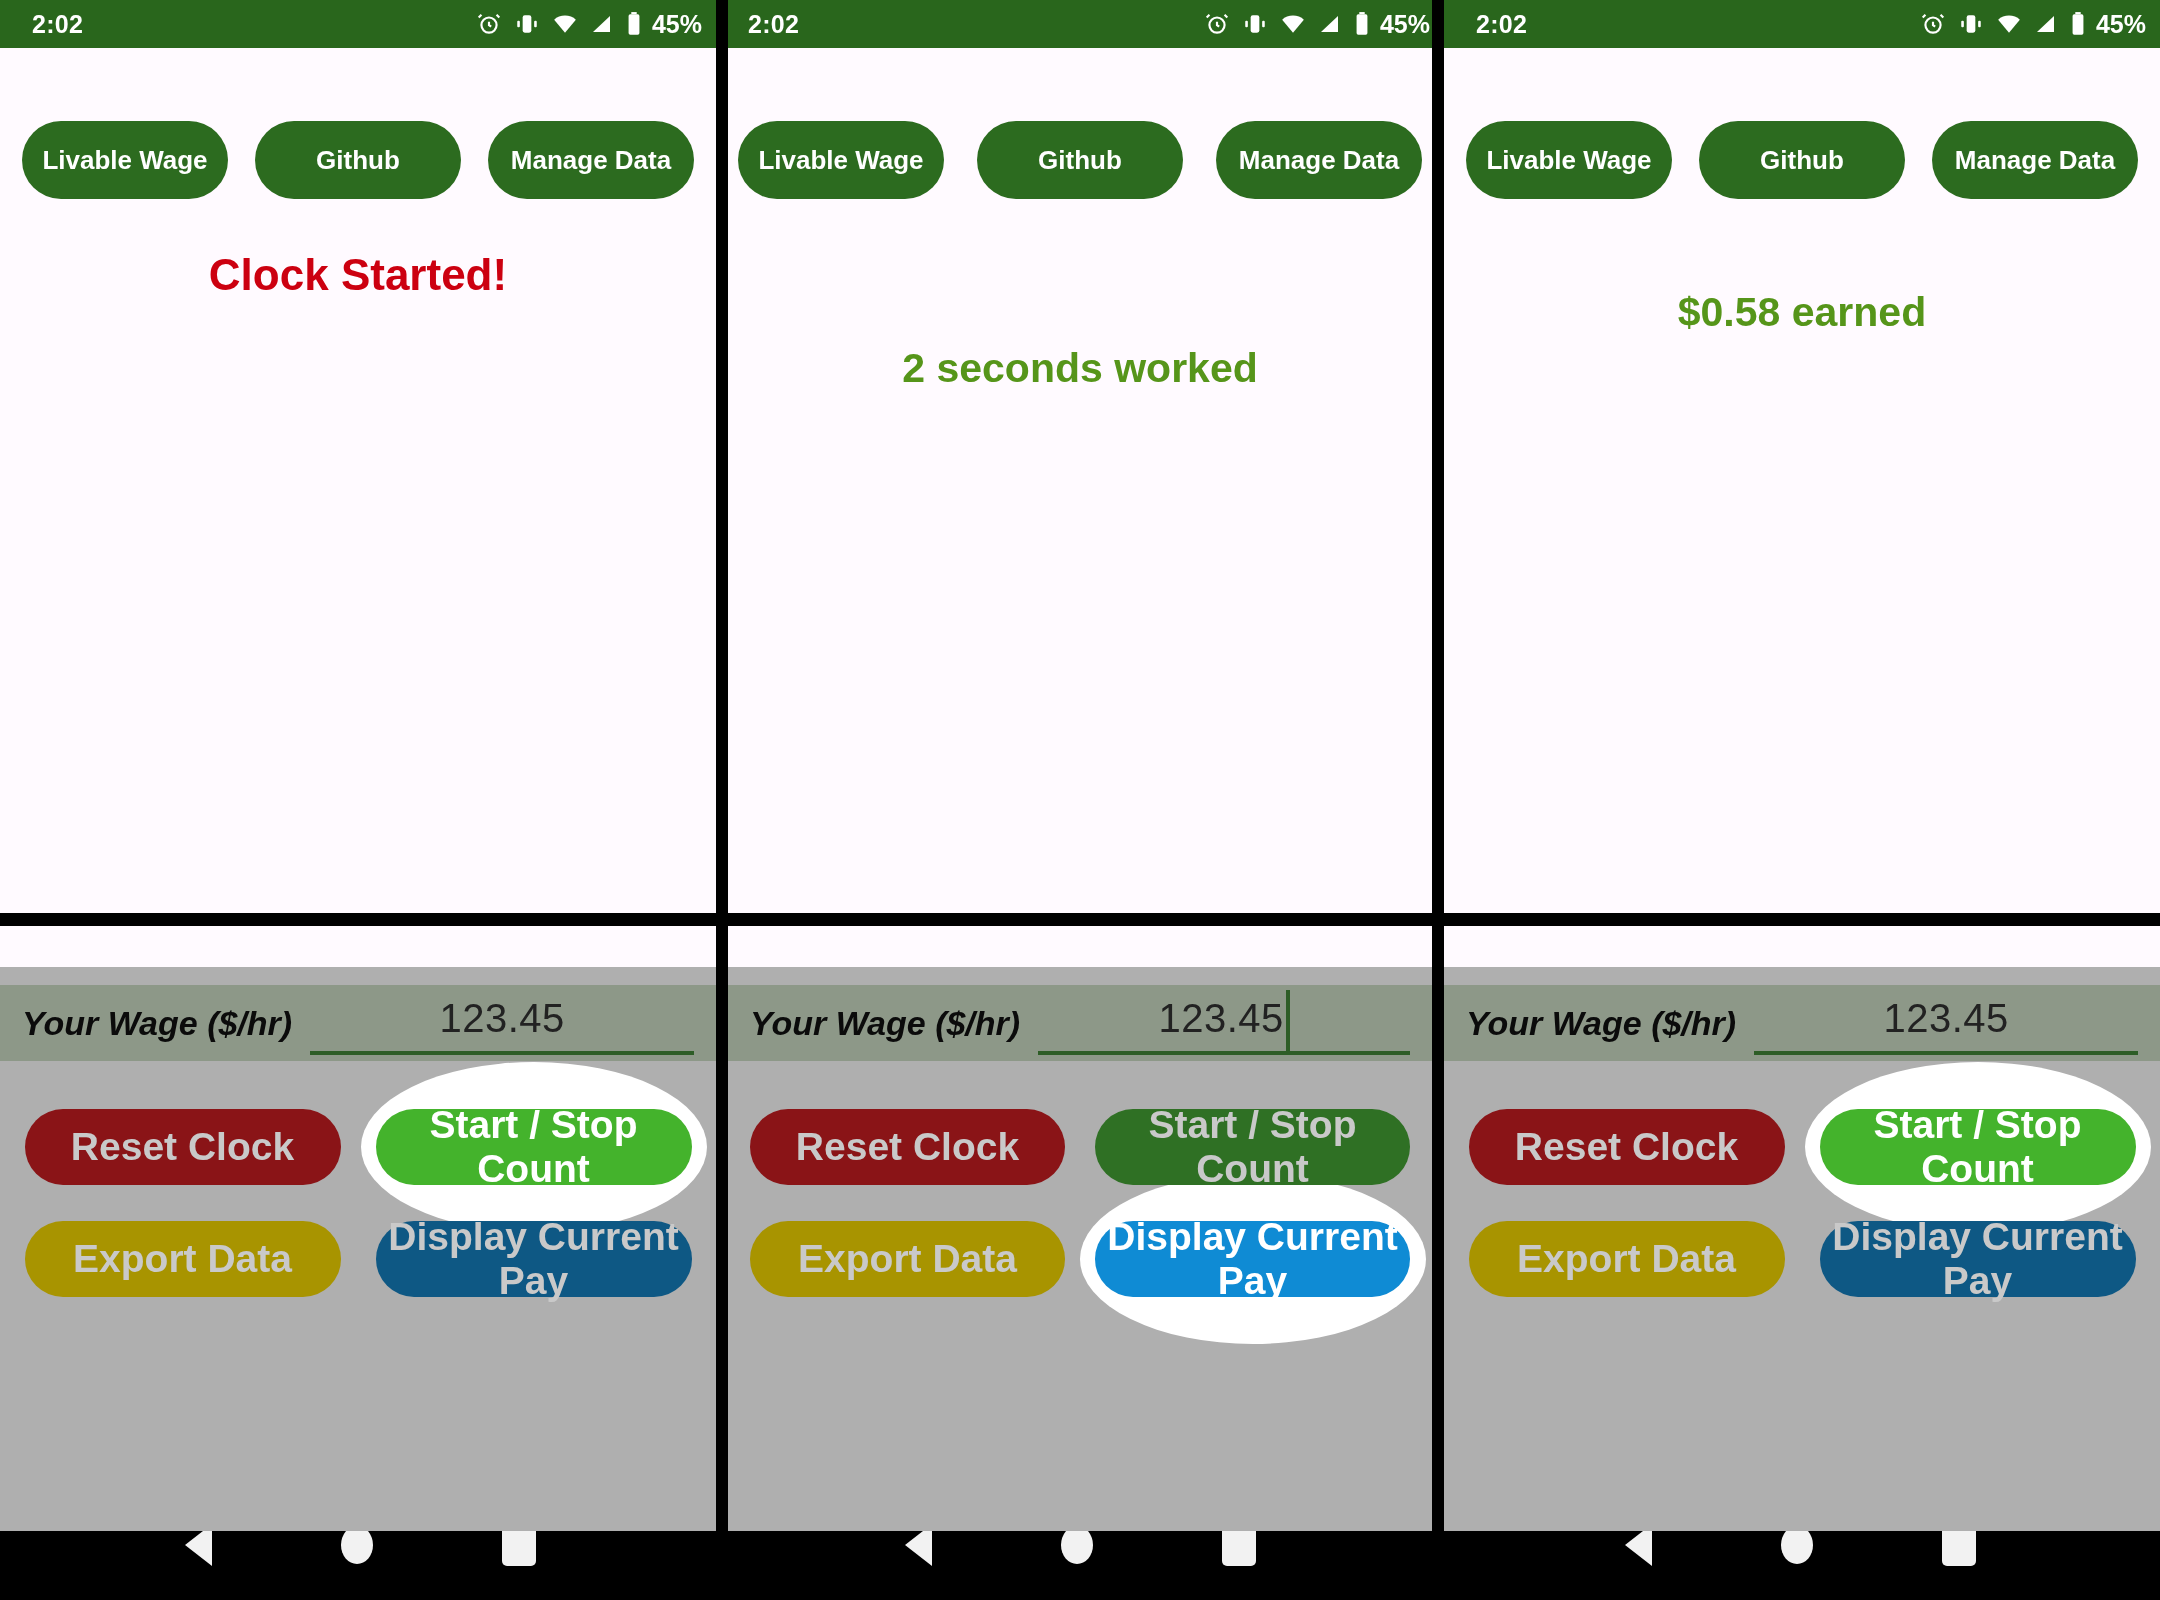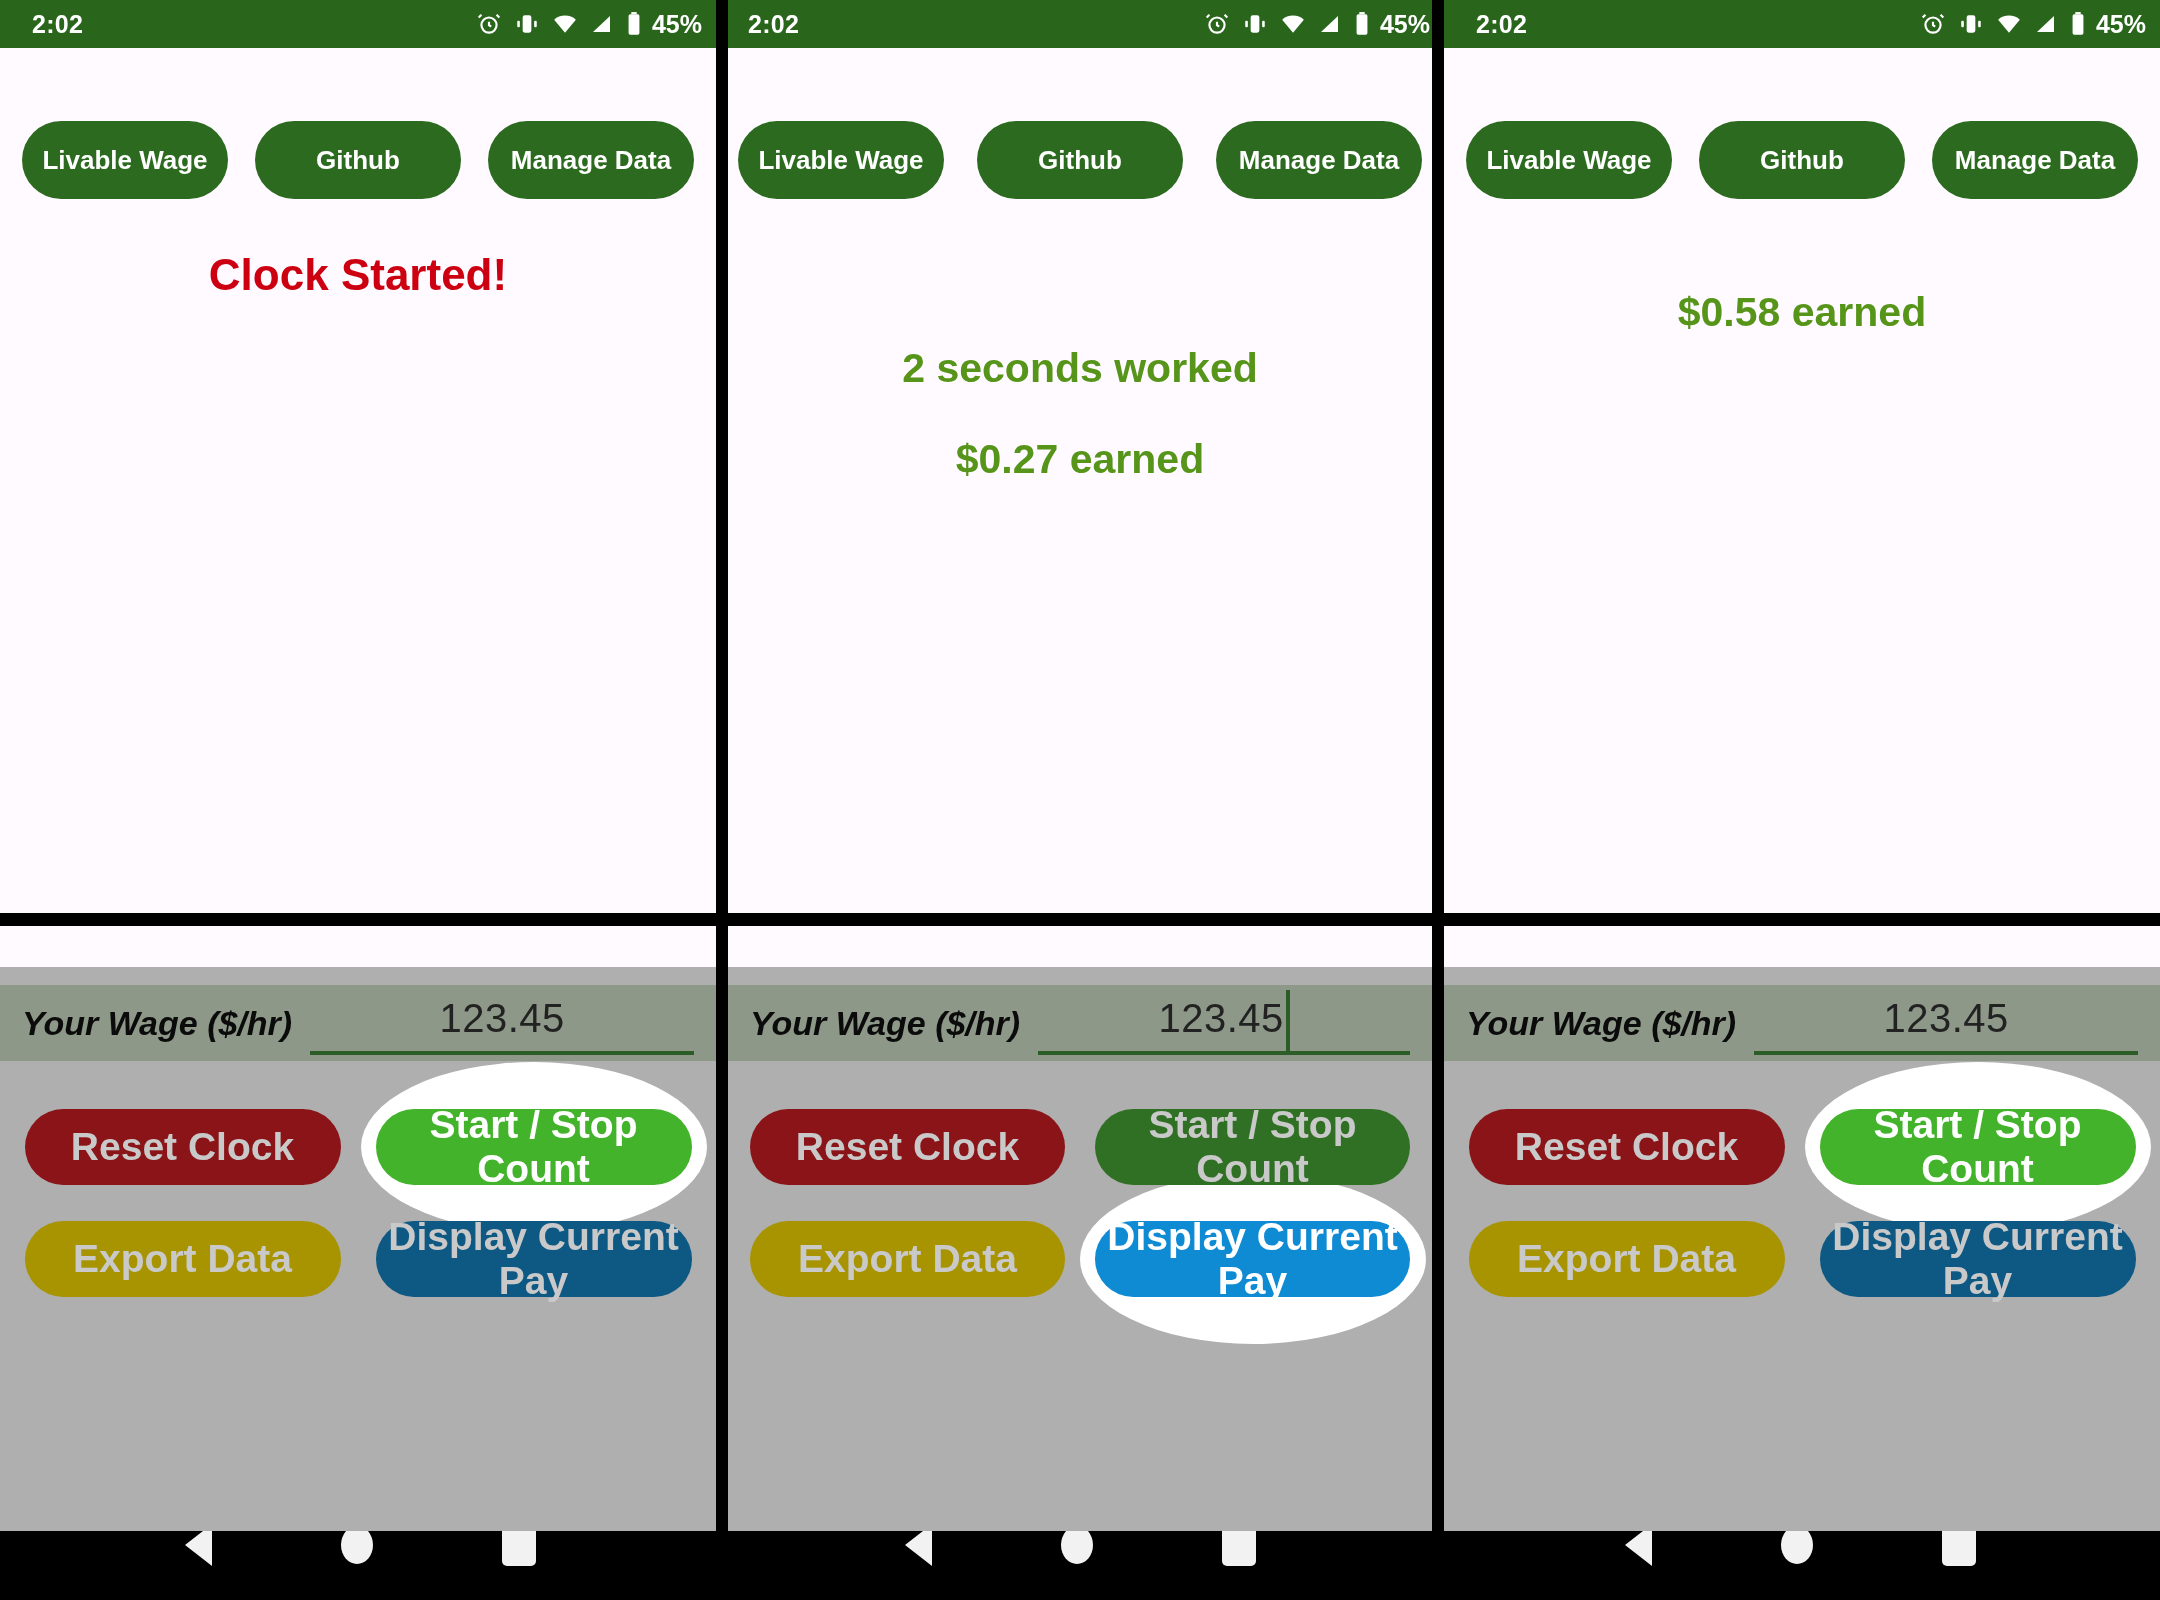--- a/index.html
+++ b/index.html
@@ -335,21 +335,20 @@
 
       <div class="topnav">
         <button class="navbtn">Livable Wage</button>
         <button class="navbtn">Github</button>
         <button class="navbtn">Manage Data</button>
       </div>
 
       <div class="msgs">
         <div class="msg-status"></div>
         <div class="msg-line">2 seconds worked</div>
-        <div class="msg-line second">$0.27 earned</div>
       </div>
     </div>
 
     <div class="vline" style="left:1432px;"></div>
 
     <div class="panel" style="width:716px;">
       <div class="statusbar">
         <div class="sb-time">2:02</div>
         <div class="sb-icons">
           <span>

